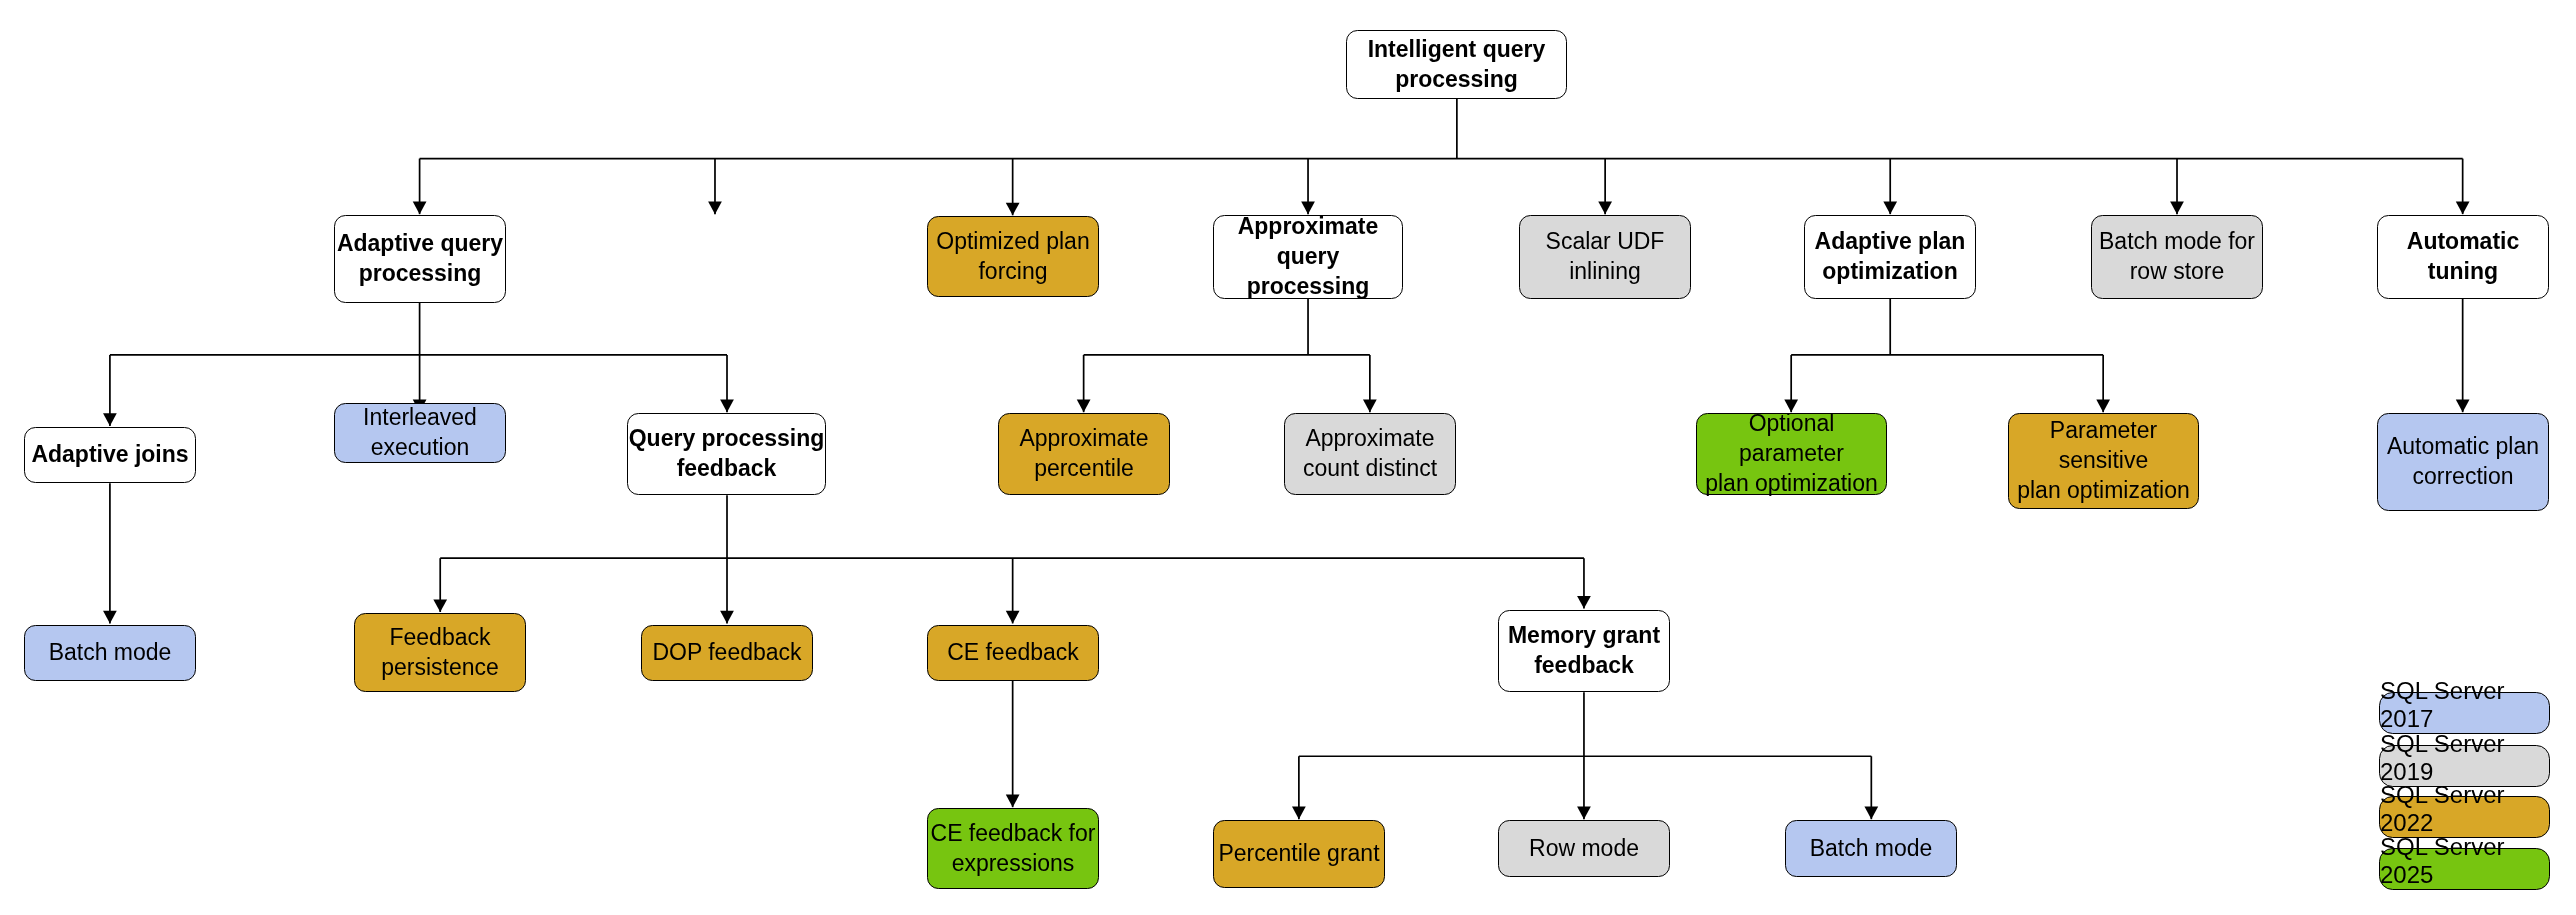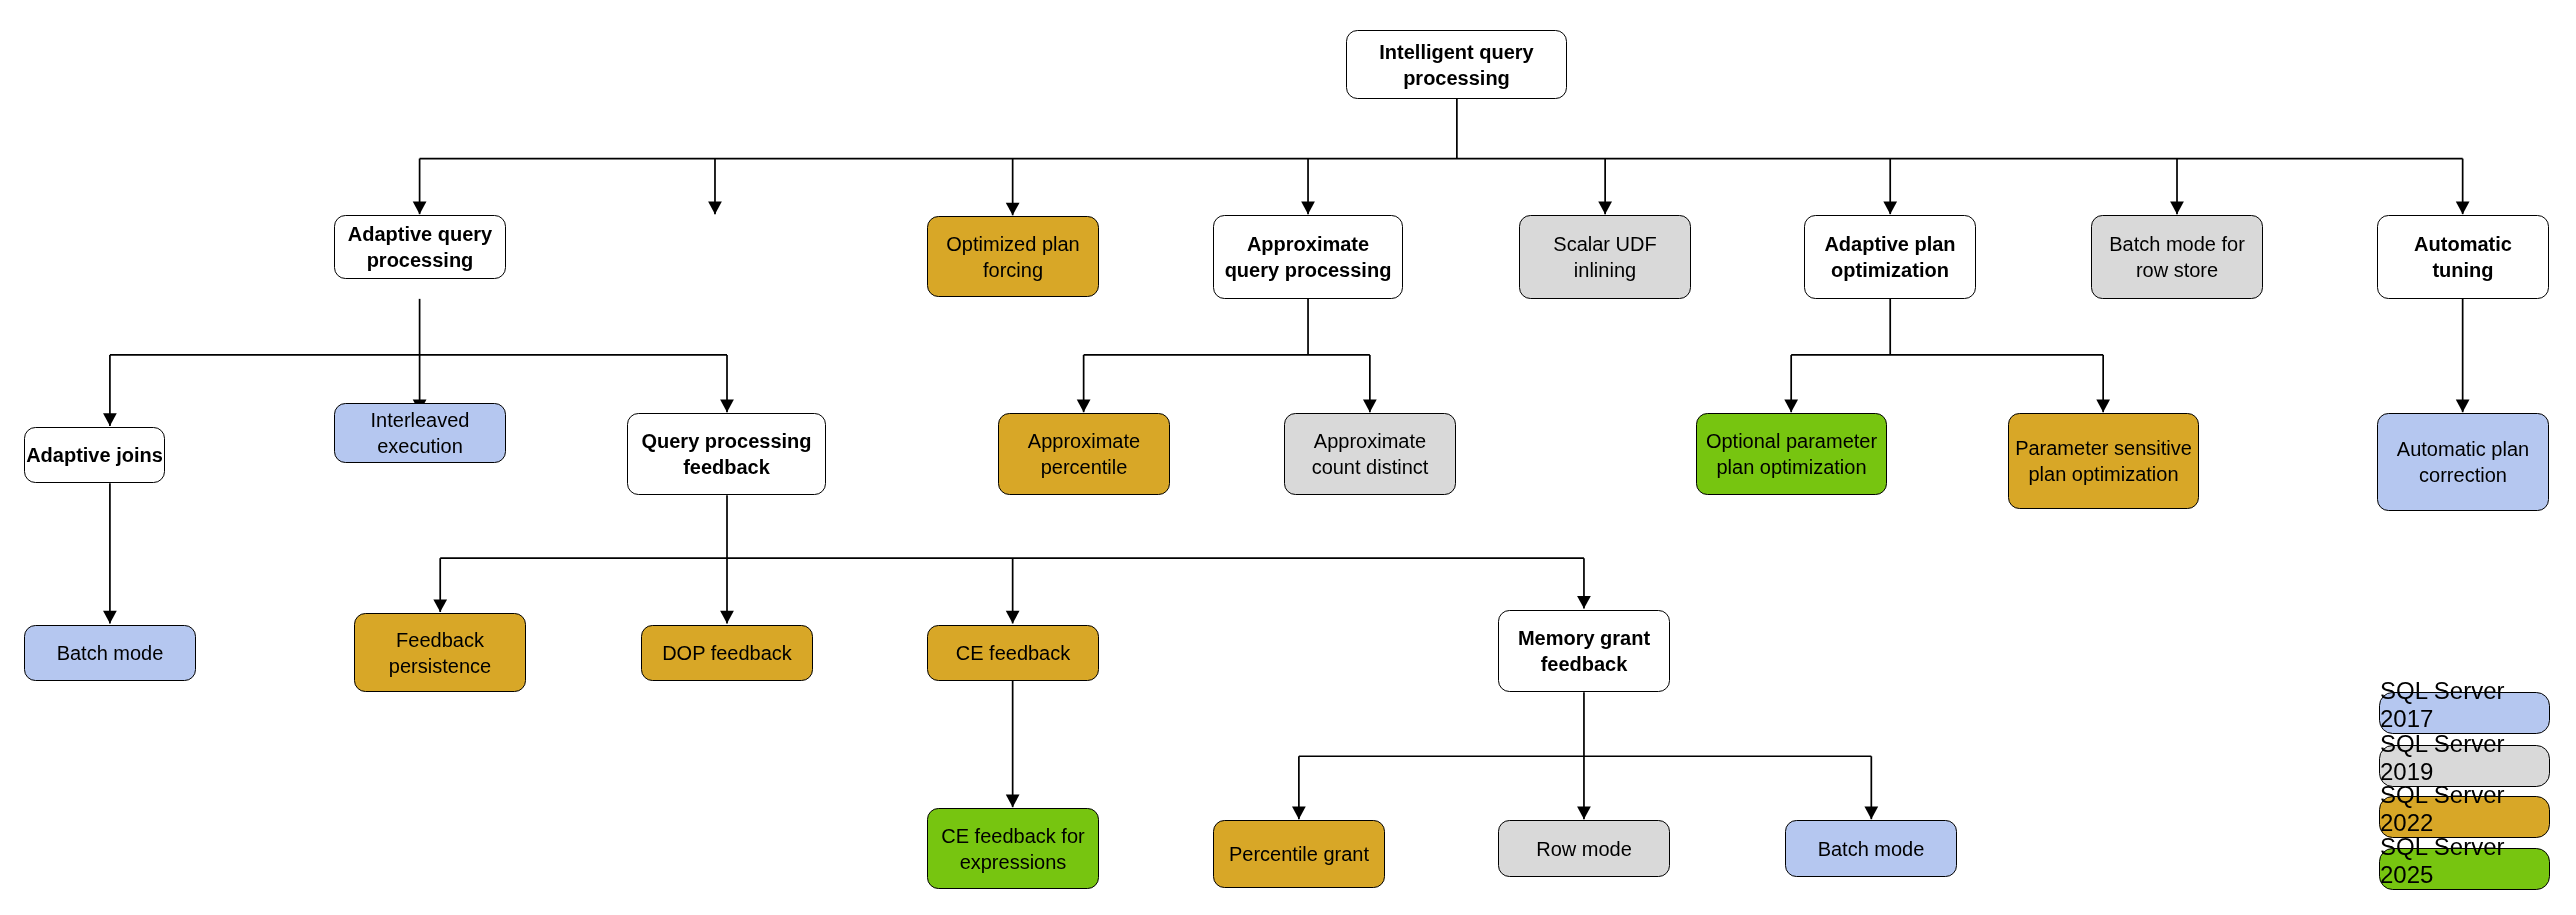--- a/index.html
+++ b/index.html
@@ -13,21 +13,21 @@
   }
   #connectors{position:absolute;left:0;top:0;width:2576px;height:916px;}
   #connectors path{stroke:var(--c-line,#000000);stroke-width:3;fill:none;}
   #connectors .arrowhead{fill:var(--c-line,#000000);stroke:none;}
   .node{
     position:absolute;box-sizing:border-box;
     border:1.7px solid var(--c-border,#000000);
     border-radius:11.4px;
     display:flex;align-items:center;justify-content:center;
     text-align:center;
-    font-size:20px;line-height:1.3;
+    font-size:23px;line-height:1.3;
     background:var(--c-white,#ffffff);
   }
   .node .label{white-space:pre-line;}
   .node.cat{font-weight:bold;}
   .node.blue{background:var(--c-blue,#b5c7f0);}
   .node.gray{background:var(--c-gray,#d9d9d9);}
   .node.gold{background:var(--c-gold,#d8a727);}
   .node.green{background:var(--c-green,#77c510);}
   .legend{position:absolute;left:2379px;top:692px;width:171px;height:197px;}
   .legend-item{
@@ -116,21 +116,21 @@
       <path d="M2767 1321 V1431" marker-end="url(#arrow)"></path>
       <path d="M3269 1321 V1431" marker-end="url(#arrow)"></path>
     </g>
   </svg>
 
   <div class="node cat" style="left:1346px;top:30px;width:221px;height:69px;">
       <span class="label">Intelligent query
 processing</span>
     </div>
 
-  <div class="node cat" style="left:334px;top:215px;width:172px;height:64px;align-items:center;">
+  <div class="node cat" style="left:334px;top:215px;width:172px;height:88px;align-items:center;">
       <span class="label">Adaptive query
 processing</span>
     </div>
   <div class="node gold" style="left:927px;top:216px;width:172px;height:81px;">
       <span class="label">Optimized plan
 forcing</span>
     </div>
   <div class="node cat" style="left:1213px;top:215px;width:190px;height:84px;">
       <span class="label">Approximate
 query processing</span>
@@ -145,21 +145,21 @@
     </div>
   <div class="node gray" style="left:2091px;top:215px;width:172px;height:84px;">
       <span class="label">Batch mode for
 row store</span>
     </div>
   <div class="node cat" style="left:2377px;top:215px;width:172px;height:84px;">
       <span class="label">Automatic
 tuning</span>
     </div>
 
-  <div class="node cat" style="left:24px;top:427px;width:141px;height:56px;">
+  <div class="node cat" style="left:24px;top:427px;width:172px;height:56px;">
       <span class="label">Adaptive joins</span>
     </div>
   <div class="node blue" style="left:334px;top:403px;width:172px;height:60px;">
       <span class="label">Interleaved
 execution</span>
     </div>
   <div class="node cat" style="left:627px;top:413px;width:199px;height:82px;">
       <span class="label">Query processing
 feedback</span>
     </div>

